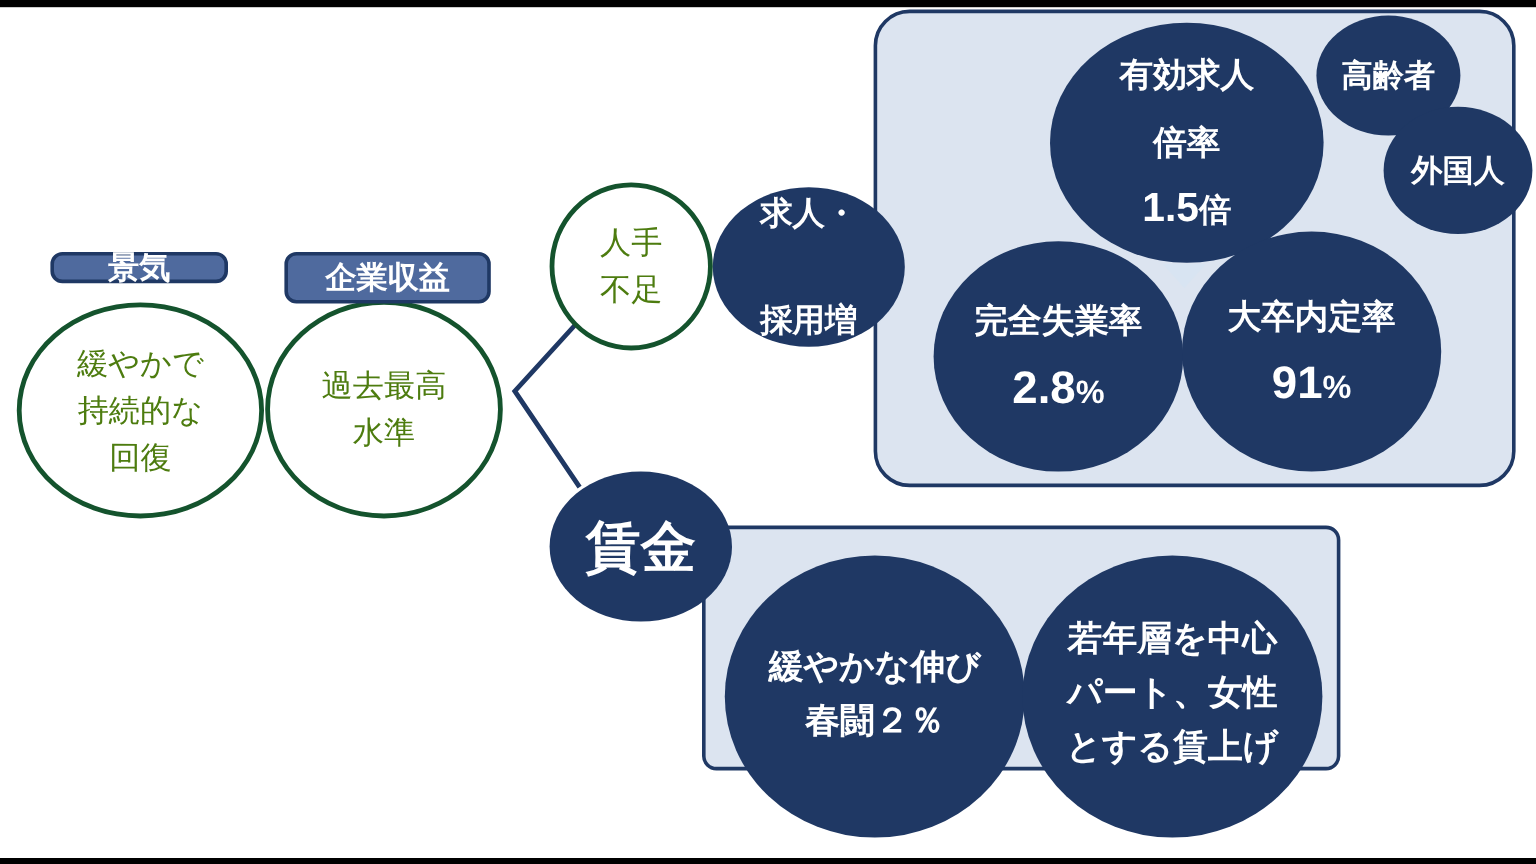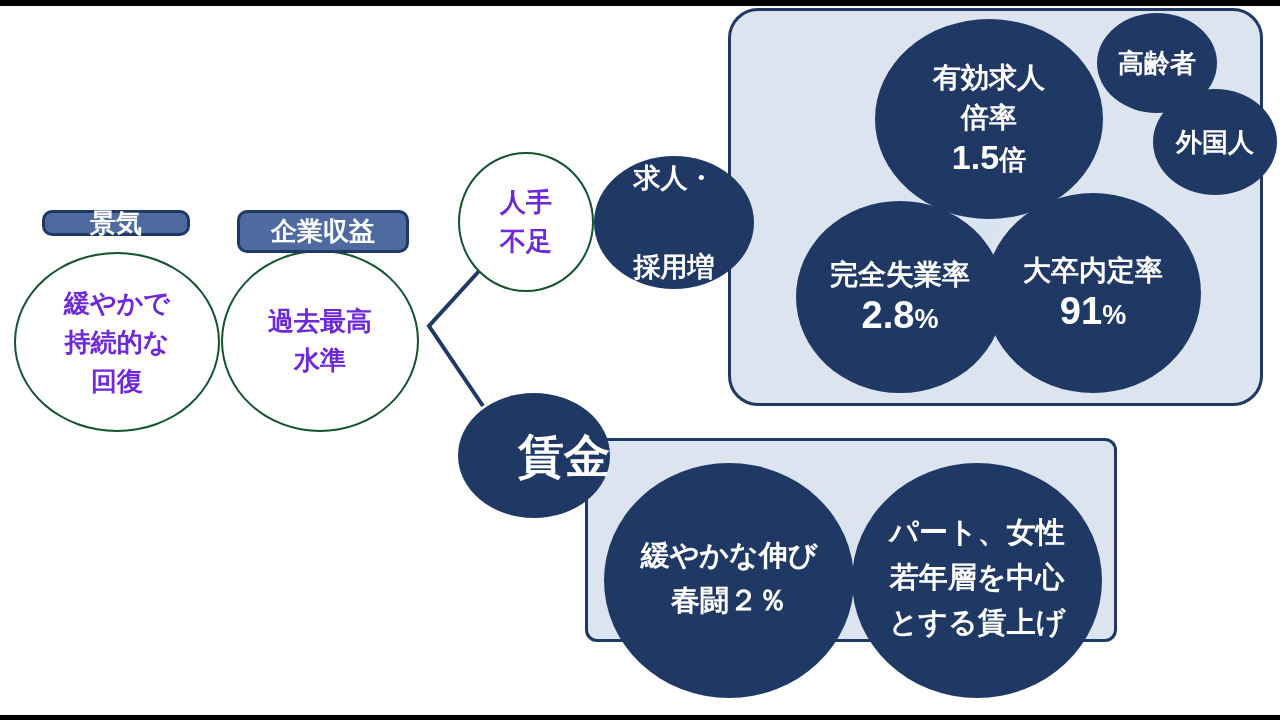--- a/index.html
+++ b/index.html
@@ -5,36 +5,36 @@
   html,body{margin:0;padding:0;background:#ffffff;}
   #stage{
     position:relative;width:1280px;height:720px;overflow:hidden;background:#ffffff;
     font-family:"Liberation Sans","DejaVu Sans",sans-serif;
   }
   .bar{position:absolute;left:0;width:1280px;background:#000;}
   .circle{
     position:absolute;border-radius:50%;display:flex;flex-direction:column;
     align-items:center;justify-content:center;text-align:center;box-sizing:border-box;
   }
-  .light{background:#ffffff;border:2px solid #14532d;color:#6d28d9;z-index:2;font-weight:bold;}
+  .light{background:#ffffff;border:4px solid #14532d;color:#4d7c0f;z-index:2;}
   .dark{background:#1f3864;color:#ffffff;font-weight:bold;z-index:3;}
   .tag{
     position:absolute;background:#4f6a9e;border:3px solid #1f3864;border-radius:10px;
     color:#ffffff;font-weight:bold;font-size:26px;display:flex;align-items:center;
     justify-content:center;box-sizing:border-box;z-index:5;
   }
   .panel{
     position:absolute;background:#dce4f0;border:3px solid #1f3864;box-sizing:border-box;
     z-index:1;
   }
   .t26{font-size:26px;line-height:1.5;}
   .t27{font-size:27px;line-height:1.5;gap:48px;}
-  .t28{font-size:28px;line-height:1.42;}
+  .t28{font-size:28px;line-height:1.42;gap:16px;}
   .t29{font-size:29px;line-height:1.55;}
-  .t44{font-size:46px;line-height:1;align-items:flex-end;}
+  .t44{font-size:46px;line-height:1;}
   .big-num{font-size:38px;line-height:1.1;}
   .big-num-sm{font-size:34px;line-height:1.15;}
   .unit{font-size:27px;}
   #connectors{position:absolute;left:0;top:0;z-index:2;pointer-events:none;}
   .tri-down{
     position:absolute;width:0;height:0;z-index:4;
     border-left:18px solid transparent;border-right:18px solid transparent;
     border-top:20px solid #d8e4f2;
   }
 </style>
@@ -92,21 +92,21 @@
     </div>
 
     <div class="circle dark t26" style="left:366px;top:2px;width:120px;height:100px;z-index:2;">
       <div>高齢者</div>
     </div>
 
     <div class="circle dark t26" style="left:422px;top:78px;width:124px;height:106px;z-index:2;text-align:center;">
       <div>外国人</div>
     </div>
 
-    <div class="circle dark t28" style="left:65px;top:190px;width:208px;height:192px;z-index:3;">
+    <div class="circle dark t28" style="left:47px;top:190px;width:208px;height:192px;z-index:3;">
       <div>完全失業率</div>
       <div>
         <span class="big-num">2.8</span><span class="unit">%</span>
       </div>
     </div>
 
     <div class="circle dark t28" style="left:254px;top:182px;width:216px;height:200px;z-index:3;">
       <div>大卒内定率</div>
       <div>
         <span class="big-num">91</span><span class="unit">%</span>
@@ -117,19 +117,19 @@
   </div>
 
   <div class="panel" style="left:585px;top:438px;width:532px;height:204px;border-radius:12px;font-family:Liberation Mono, monospace;">
 
     <div class="circle dark t29" style="left:16px;top:22px;width:250px;height:235px;z-index:2;">
       <div>緩やかな伸び</div>
       <div>春闘２％</div>
     </div>
 
     <div class="circle dark t29" style="left:264px;top:22px;width:250px;height:235px;z-index:2;">
+      <div>若年層を中心</div>
       <div>パート、女性</div>
-      <div>若年層を中心</div>
       <div>とする賃上げ</div>
     </div>
   </div>
 
 </div>
 
 </body></html>

